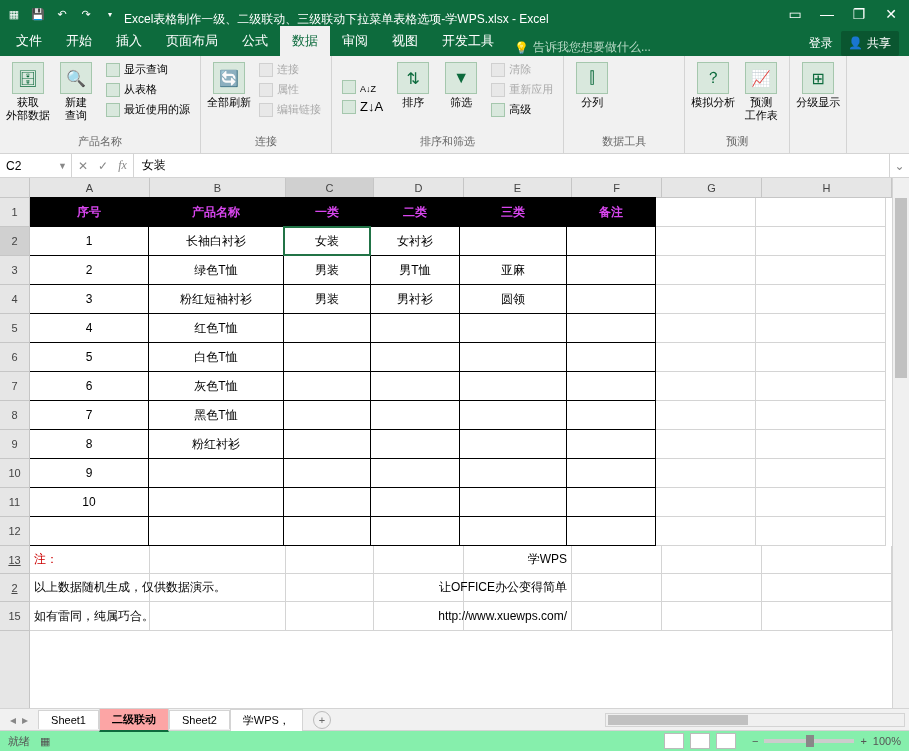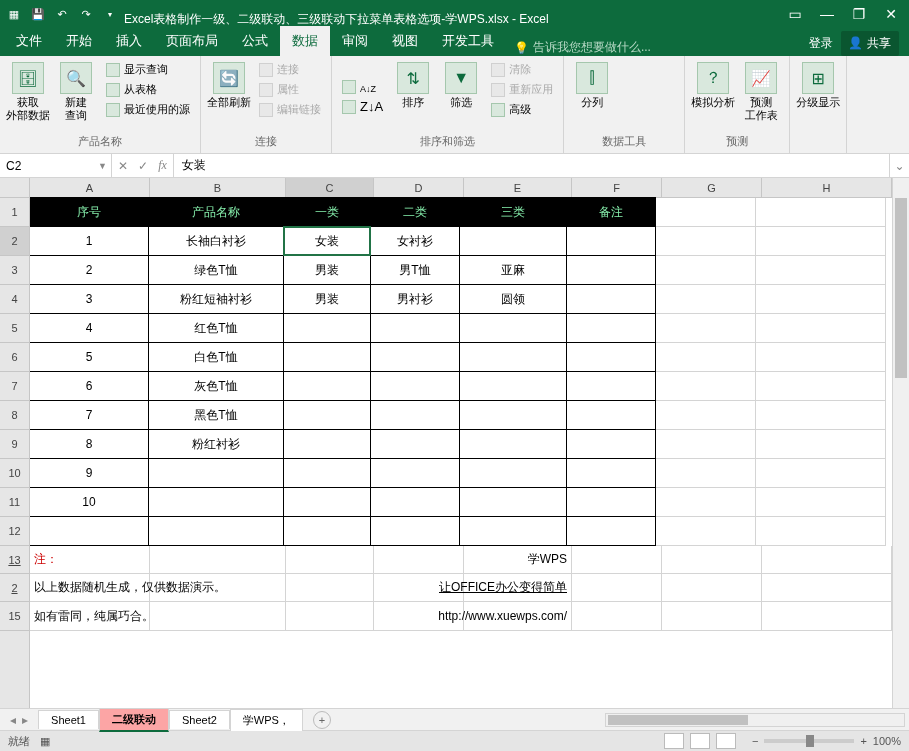--- a/index.html
+++ b/index.html
@@ -30,61 +30,61 @@
 .rbtn-lg .ricon { width: 32px; height: 32px; background: #d9e8dd; border: 1px solid #a5c7ad; display: flex; align-items: center; justify-content: center; font-size: 16px; color: #0d6b3d; }
 .rbtn-lg .rlabel { font-size: 11px; text-align: center; line-height: 1.2; }
 .rstack { display: flex; flex-direction: column; gap: 1px; }
 .rbtn-sm { display: flex; align-items: flex-end; gap: 4px; padding: 2px 4px; font-size: 11px; cursor: pointer; white-space: nowrap; }
 .rbtn-sm .sico { width: 14px; height: 14px; background: #d9e8dd; border: 1px solid #a5c7ad; display: inline-block; }
 .rbtn-sm.dis { color: #aaa; }
 .rbtn-sm.dis .sico { background: #e8e8e8; border-color: #d0d0d0; }
 
 
 .fbar { height: 24px; border-bottom: 1px solid #d4d4d4; display: flex; align-items: stretch; background: #fff; }
-.namebox { width: 112px; border-right: 1px solid #d4d4d4; display: flex; align-items: center; padding: 2px 6px; font-size: 12px; position: relative; }
+.namebox { width: 72px; border-right: 1px solid #d4d4d4; display: flex; align-items: center; padding: 2px 6px; font-size: 12px; position: relative; }
 .namebox .dd { position: absolute; right: 4px; color: #888; font-size: 9px; }
 .fbtns { display: flex; align-items: center; padding: 0 6px; gap: 10px; color: #888; border-right: 1px solid #d4d4d4; }
 .fbtns span { font-size: 12px; }
 .fbtns .fx { font-style: italic; font-family: serif; }
 .finput { flex: 1; display: flex; align-items: center; padding: 0 8px; font-size: 12px; }
 .fexpand { width: 20px; border-left: 1px solid #d4d4d4; display: flex; align-items: center; justify-content: center; color: #888; }
 
 
 .gridwrap { position: relative; height: 530px; display: flex; }
 .rowheads { width: 30px; background: #e6e6e6; border-right: 1px solid #c6c6c6; }
 .rowheads .corner { height: 20px; border-bottom: 1px solid #c6c6c6; background: #e6e6e6; }
 .rowheads .rh { height: 29px; border-bottom: 1px solid #c6c6c6; display: flex; align-items: center; justify-content: center; font-size: 11px; color: #444; }
 .rowheads .rh.sel { background: #d0d0d0; }
 .gridmain { flex: 1; overflow: hidden; position: relative; }
 .colheads { height: 20px; display: flex; background: #e6e6e6; border-bottom: 1px solid #c6c6c6; }
 .colheads .ch { border-right: 1px solid #c6c6c6; display: flex; align-items: center; justify-content: center; font-size: 11px; color: #444; }
 .colheads .ch.sel { background: #d0d0d0; }
 .cells { position: relative; }
 .row { display: flex; height: 29px; }
 .cell { border-right: 1px solid #d4d4d4; border-bottom: 1px solid #d4d4d4; display: flex; align-items: center; justify-content: center; font-size: 12px; padding: 0 4px; white-space: nowrap; overflow: hidden; position: relative; }
-.cell.hdr { background: #000; color: #86efac; font-weight: normal; border-right: 1px solid #444; }
+.cell.hdr { background: #000; color: #d946ef; font-weight: bold; border-right: 1px solid #444; }
 .cell.bord { border: 1px solid #000; margin: -1px 0 0 -1px; }
 .cell.active { outline: 2px solid #217346; outline-offset: -2px; z-index: 2; }
 .cell.left { justify-content: flex-start; }
 .cell.noteRed { color: #c00; justify-content: flex-start; }
 .wA{width:120px} .wB{width:136px} .wC{width:88px} .wD{width:90px} .wE{width:108px} .wF{width:90px} .wG{width:100px} .wH{width:130px}
 .vscroll { width: 17px; background: #f0f0f0; border-left: 1px solid #d4d4d4; position: relative; }
 .vscroll .thumb { position: absolute; top: 20px; left: 2px; right: 2px; height: 180px; background: #c1c1c1; }
 
 
 .sheettabs { height: 22px; background: #f1f1f1; border-top: 1px solid #d4d4d4; display: flex; align-items: center; }
 .sheettabs .nav { display: flex; gap: 6px; padding: 0 10px; color: #888; }
 .sheettabs .stab { padding: 3px 12px; border: 1px solid #d4d4d4; border-bottom: none; background: #fff; font-size: 11px; cursor: pointer; }
 .sheettabs .stab.active { border-bottom: 2px solid #0d6b3d; background: #fca5a5; font-weight: bold; }
 .sheettabs .addsh { width: 18px; height: 18px; border: 1px solid #bbb; border-radius: 50%; margin-left: 10px; display: flex; align-items: center; justify-content: center; font-size: 11px; color: #666; }
 .sheettabs .hscroll { margin-left: auto; width: 300px; height: 14px; background: #f0f0f0; border: 1px solid #d4d4d4; position: relative; margin-right: 4px; }
 .sheettabs .hscroll .ht { position: absolute; left: 2px; top: 1px; bottom: 1px; width: 140px; background: #c1c1c1; }
 
 
-.statusbar { height: 21px; background: #e5e5e5; border-top: 1px solid #d4d4d4; display: flex; align-items: center; padding: 0 8px; font-size: 11px; color: #555; }
+.statusbar { height: 21px; background: #86efac; border-top: 1px solid #d4d4d4; display: flex; align-items: center; padding: 0 8px; font-size: 11px; color: #555; }
 .statusbar .views { margin-left: auto; display: flex; gap: 6px; align-items: center; }
 .statusbar .vbtn { width: 20px; height: 16px; border: 1px solid #bbb; background: #fff; }
 .statusbar .zoom { display: flex; align-items: center; gap: 6px; margin-left: 10px; }
 .statusbar .slider { width: 90px; height: 4px; background: #ccc; position: relative; }
 .statusbar .slider .sknob { position: absolute; left: 42px; top: -4px; width: 8px; height: 12px; background: #888; }
 
 .rowheads .rh.note { height: 28px; text-decoration: underline; }
 .row.note { height: 28px; }
 .cell.notecol { border: none; border-bottom: 1px solid #d4d4d4; border-right: 1px solid #d4d4d4; }
 </style>
@@ -435,21 +435,21 @@
           <div class="cell wE notecol" style="justify-content: flex-end;">学WPS</div>
           <div class="cell wF notecol"></div>
           <div class="cell wG"></div>
           <div class="cell wH"></div>
         </div>
         <div class="row note">
           <div class="cell wA left notecol" style="overflow: visible;">以上数据随机生成，仅供数据演示。</div>
           <div class="cell wB notecol"></div>
           <div class="cell wC notecol"></div>
           <div class="cell wD notecol"></div>
-          <div class="cell wE notecol" style="justify-content: flex-end; overflow: visible; text-decoration: underline;">让OFFICE办公变得简单</div>
+          <div class="cell wE notecol" style="justify-content: flex-end; overflow: visible;">让OFFICE办公变得简单</div>
           <div class="cell wF notecol"></div>
           <div class="cell wG"></div>
           <div class="cell wH"></div>
         </div>
         <div class="row">
           <div class="cell wA left notecol" style="overflow: visible;">如有雷同，纯属巧合。</div>
           <div class="cell wB notecol"></div>
           <div class="cell wC notecol"></div>
           <div class="cell wD notecol"></div>
           <div class="cell wE notecol" style="justify-content: flex-end; overflow: visible;">http://www.xuewps.com/</div>

